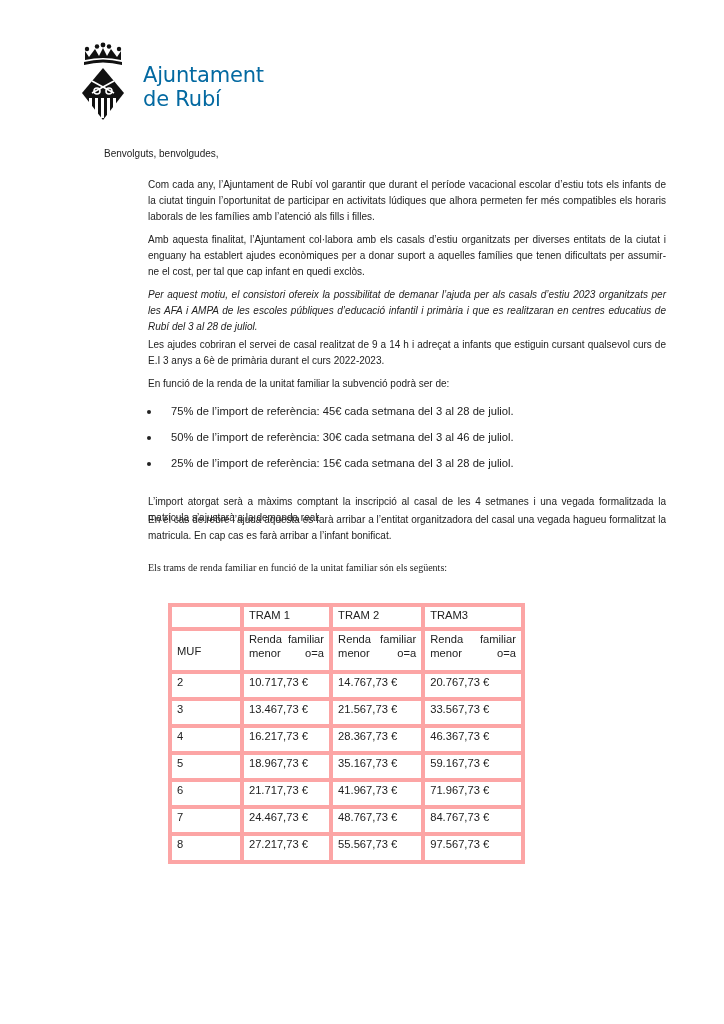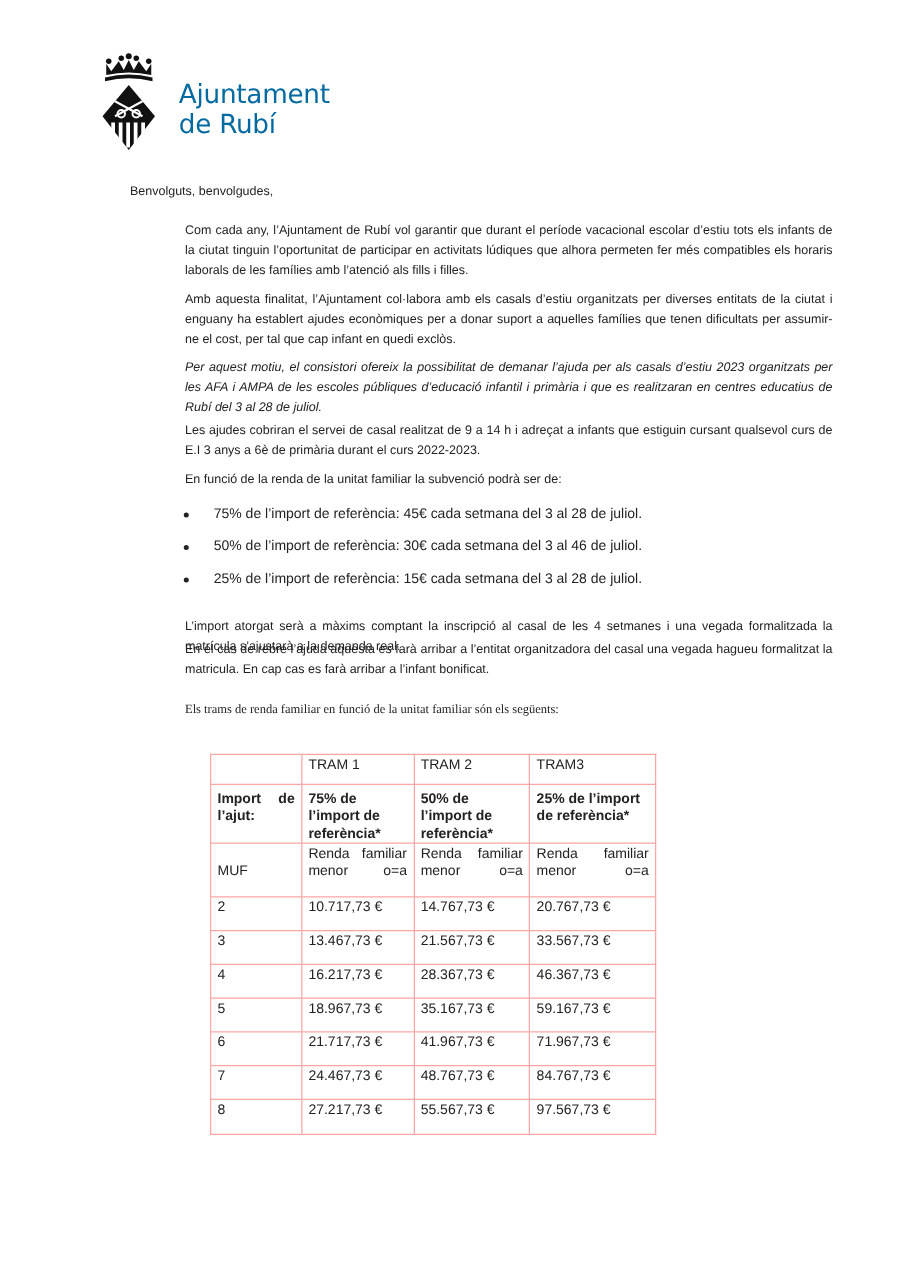--- a/index.html
+++ b/index.html
@@ -11,21 +11,21 @@
   .logo-text div { white-space: nowrap; }
   .p { position: absolute; left: 104px; width: 518px; font-size: 10px; line-height: 16px;
        text-align: justify; color: #222; }
   .p.last-left { text-align-last: left; margin-left: 44px; }
   .bullets { position: absolute; left: 104px; width: 518px; font-size: 11.2px; color: #222; }
   .bullet { position: absolute; left: 0; width: 518px; white-space: nowrap; }
   .bullet .dot { position: absolute; left: 43px; top: 5px; width: 4px; height: 4px; background: #222; border-radius: 50%; }
   .bullet .txt { position: absolute; left: 67px; top: 0; }
   table.trams { position: absolute; left: 168px; top: 603px; width: 357px; border-collapse: collapse;
                 font-size: 11.2px; color: #222; }
-  table.trams td { border: 1px solid #fca5a5; vertical-align: top; padding: 1px 5px 0 5px; line-height: 14px; }
+  table.trams td { border: 4px solid #fca5a5; vertical-align: top; padding: 1px 5px 0 5px; line-height: 14px; }
   table.trams col.c0 { width: 73px; }
   table.trams col.c1 { width: 90px; }
   table.trams col.c2 { width: 93px; }
   table.trams col.c3 { width: 101px; }
   .bold { font-weight: bold; }
   .just { text-align: justify; text-align-last: justify; }
   .muf-cell { vertical-align: middle !important; }
 </style>
 </head>
 <body>
@@ -100,26 +100,20 @@
       <col class="c2">
       <col class="c3">
     </colgroup>
   <tbody>
       <tr style="height:24px;">
     <td></td>
     <td>TRAM 1</td>
     <td>TRAM 2</td>
     <td>TRAM3</td>
   </tr>
-  <tr style="height:42px;">
-    <td class="bold just" style="padding-top:4px;">Import de l’ajut:</td>
-    <td class="bold" style="padding-top:4px;">75% de l’import de referència*</td>
-    <td class="bold" style="padding-top:4px;">50% de l’import de referència*</td>
-    <td class="bold" style="padding-top:4px;">25% de l’import de referència*</td>
-  </tr>
   <tr style="height:43px;">
     <td class="muf-cell">MUF</td>
     <td class="just">Renda familiar menor o=a</td>
     <td class="just">Renda familiar menor o=a</td>
     <td class="just">Renda familiar menor o=a</td>
   </tr>
   <tr style="height:27px;">
     <td>2</td>
     <td>10.717,73 €</td>
     <td>14.767,73 €</td>

